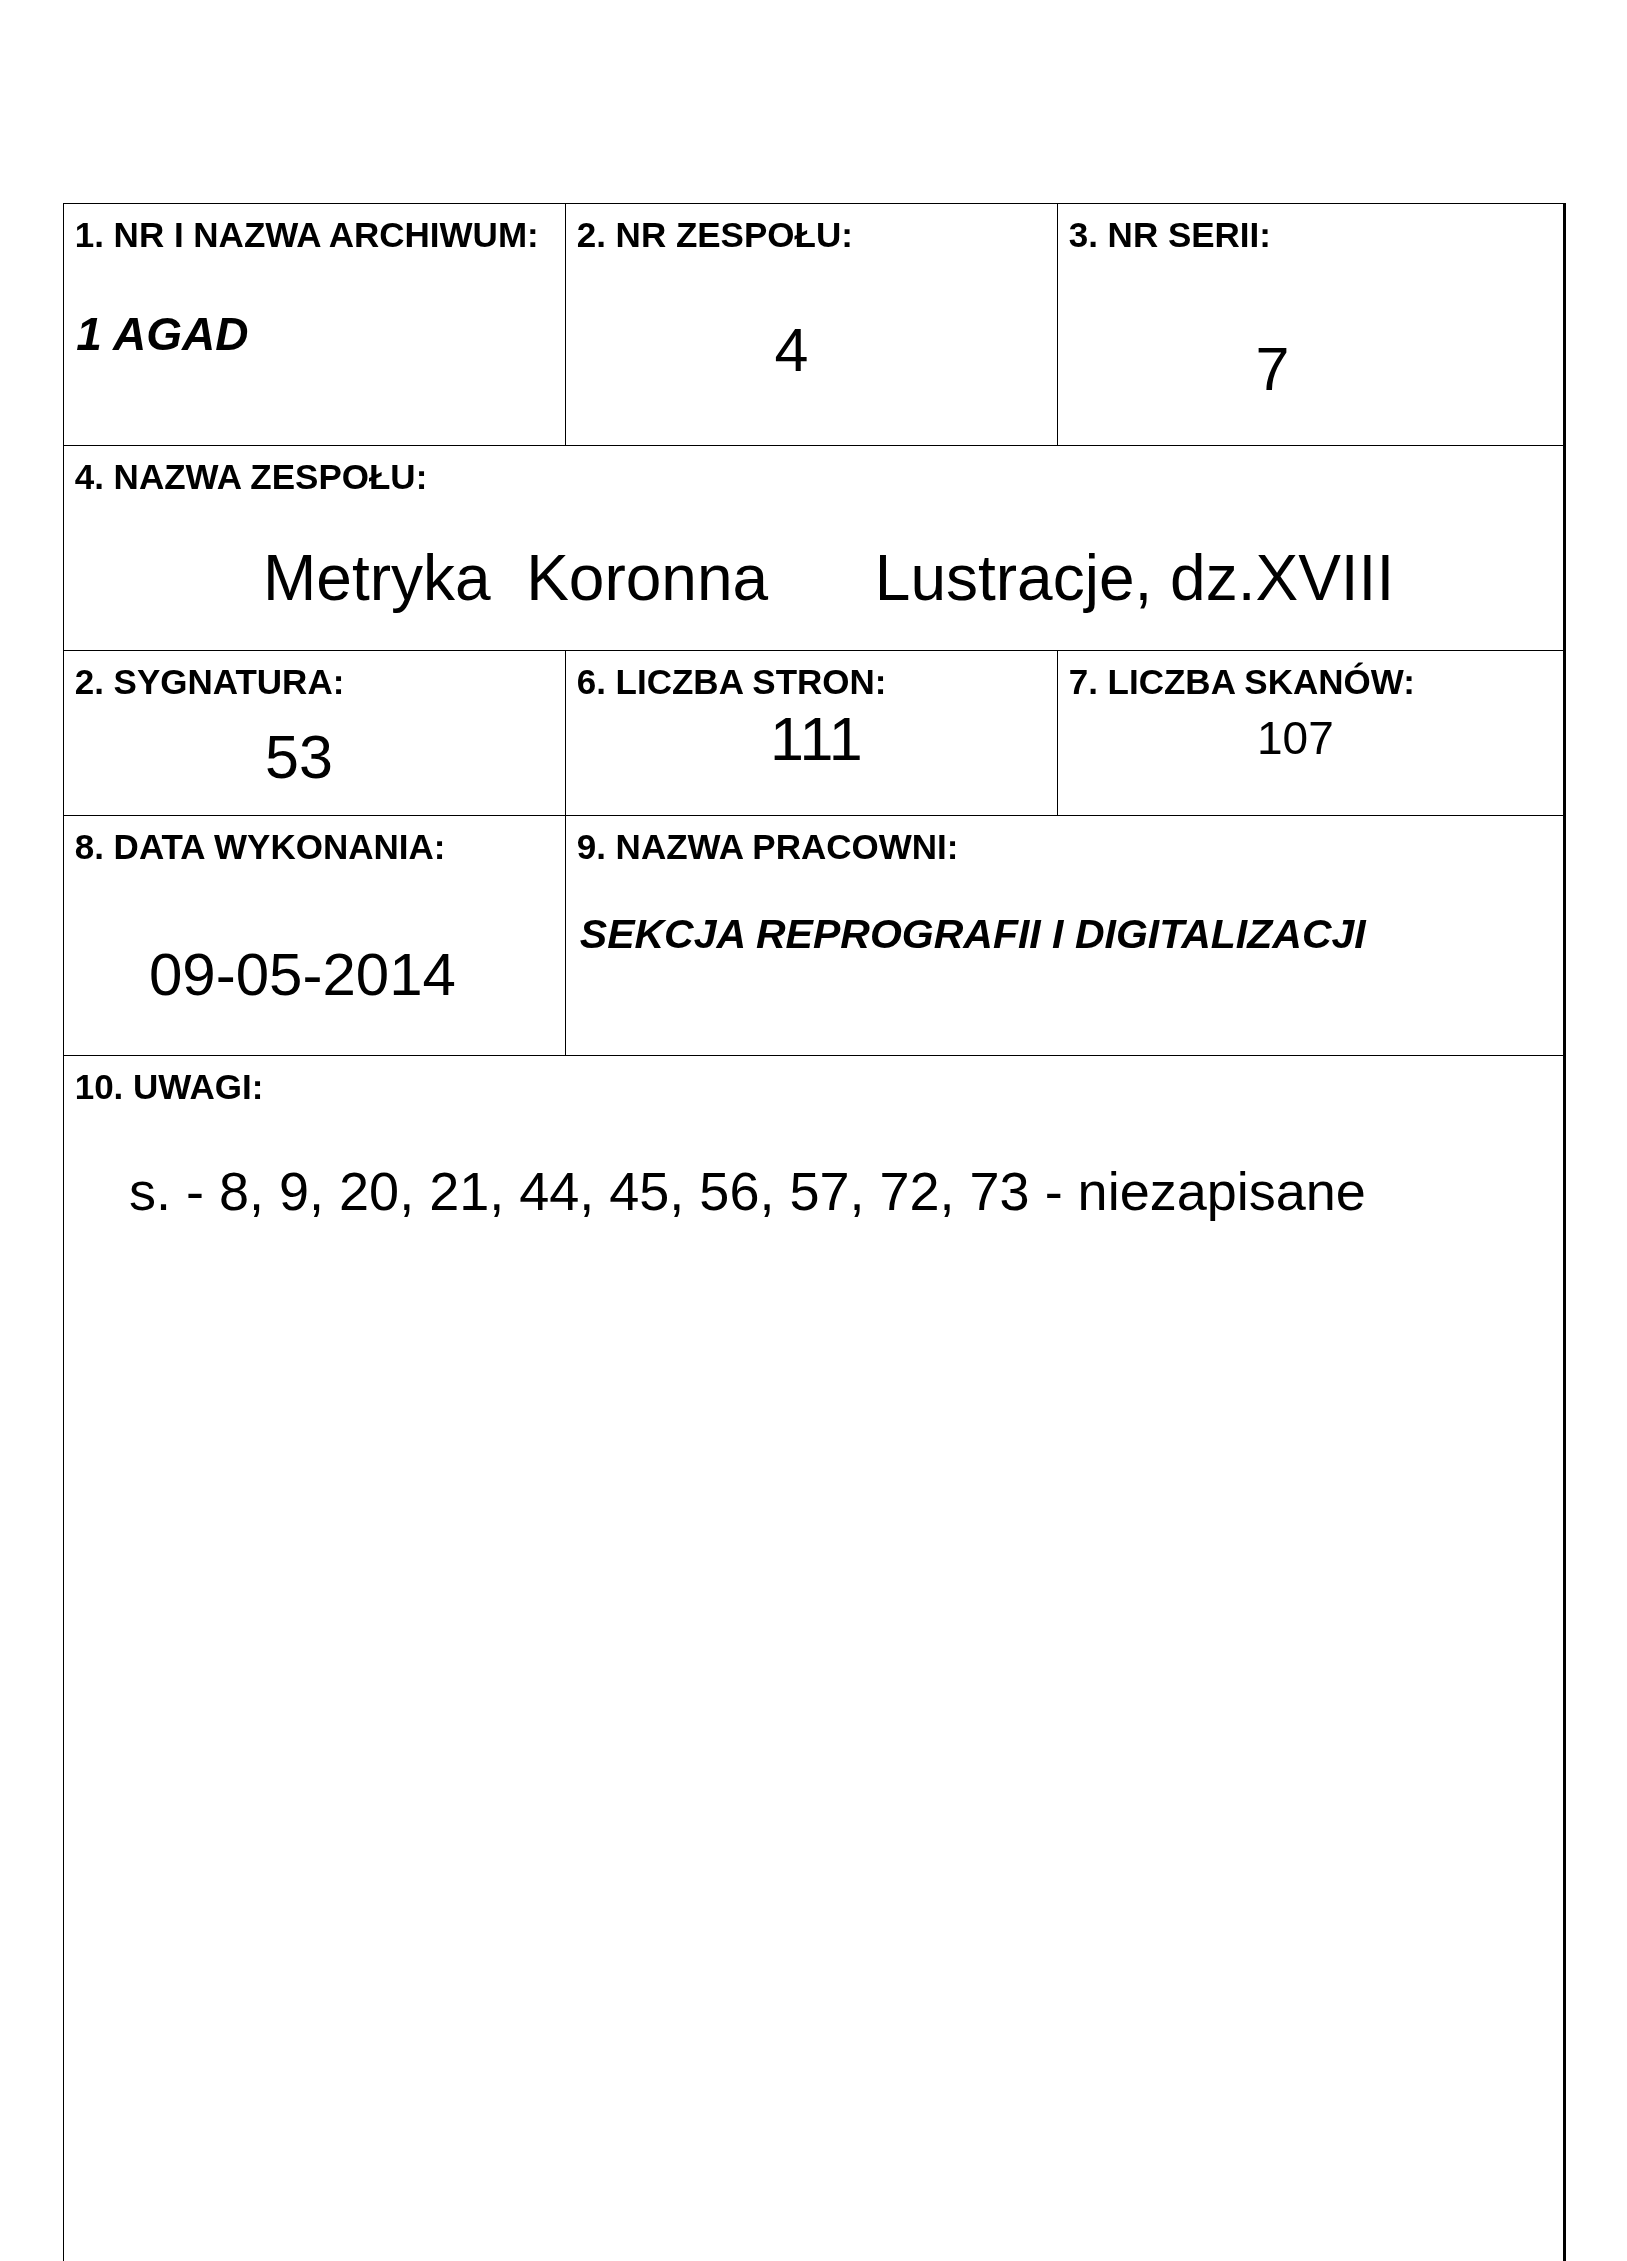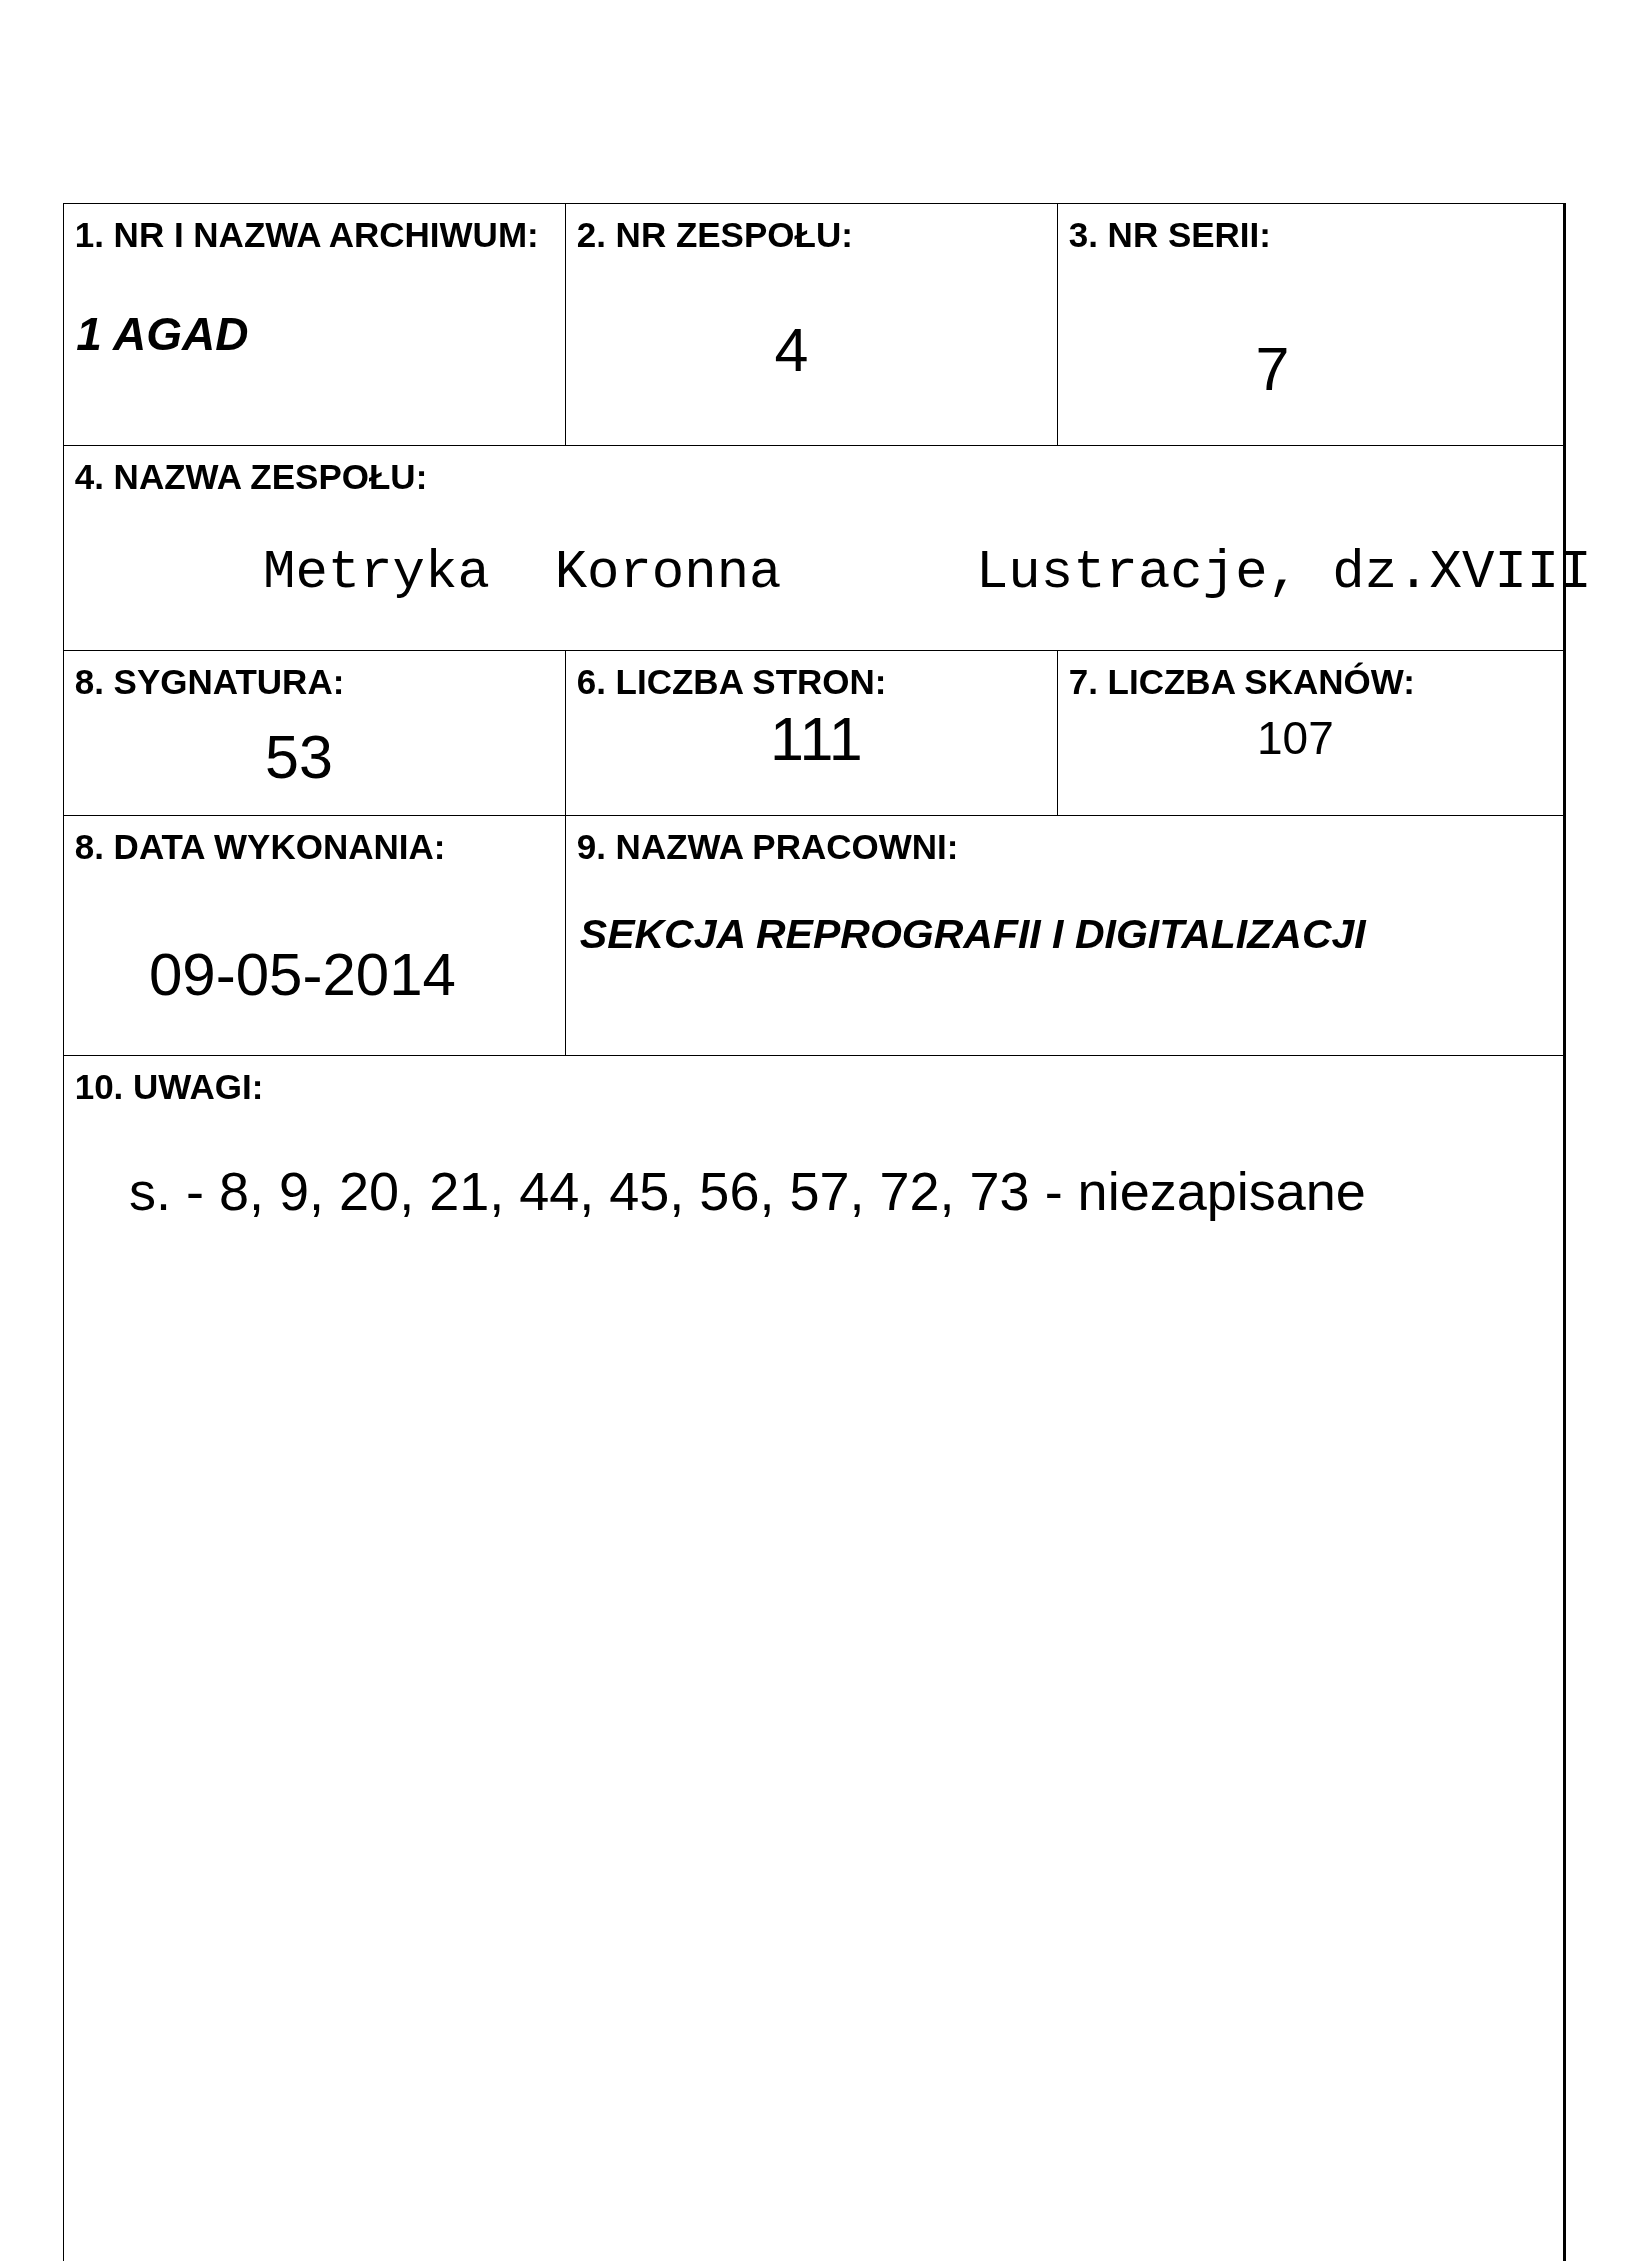--- a/index.html
+++ b/index.html
@@ -51,21 +51,21 @@
     position: absolute;
     line-height: 1;
     white-space: pre;
   }
 
   
   .v-archiwum   { left: 12.3px;  top: 107px; font-size: 46px; font-weight: bold; font-style: italic; text-align: center; }
   .v-nr-zespolu { left: -20px; top: 116px; width: 100%; text-align: center; font-size: 61px; }
   .v-nr-serii   { left: -38px; top: 135px; width: 100%; text-align: center; font-size: 61px; }
   
-  .v-nazwa-zespolu { left: 199px; top: 100px; font-size: 54px; font-family: Liberation Mono, monospace; }
+  .v-nazwa-zespolu { left: 199px; top: 100px; font-size: 64px; }
   
   .v-sygnatura     { left: 163px; top: 76px;  font-size: 61px; margin-left: 38px; }
   .v-liczba-stron  { left: 204px; top: 58px;  font-size: 61px; }
   .v-liczba-skanow { left: 199px; top: 64px;  font-size: 46px; }
   
   .v-data      { left: 85px; top: 129px; font-size: 60px; }
   .v-pracownia { left: 13.8px;  top: 98px; font-size: 41px; font-weight: bold; font-style: italic; }
   
   .v-uwagi { left: 65px; top: 108px; font-size: 54px; }
 </style>
@@ -87,21 +87,21 @@
       <div class="cell-label">3. NR SERII:</div>
       <div class="cell-value v-nr-serii">7</div>
     </div>
 
     <div class="cell span3 b-bottom">
       <div class="cell-label">4. NAZWA ZESPOŁU:</div>
       <div class="cell-value v-nazwa-zespolu">Metryka  Koronna      Lustracje, dz.XVIII</div>
     </div>
 
     <div class="cell b-right b-bottom">
-      <div class="cell-label">8. SYGNATURA:</div>
+      <div class="cell-label">2. SYGNATURA:</div>
       <div class="cell-value v-sygnatura">53</div>
     </div>
     <div class="cell b-right b-bottom">
       <div class="cell-label">6. LICZBA STRON:</div>
       <div class="cell-value v-liczba-stron">111</div>
     </div>
     <div class="cell b-bottom">
       <div class="cell-label">7. LICZBA SKANÓW:</div>
       <div class="cell-value v-liczba-skanow">107</div>
     </div>

